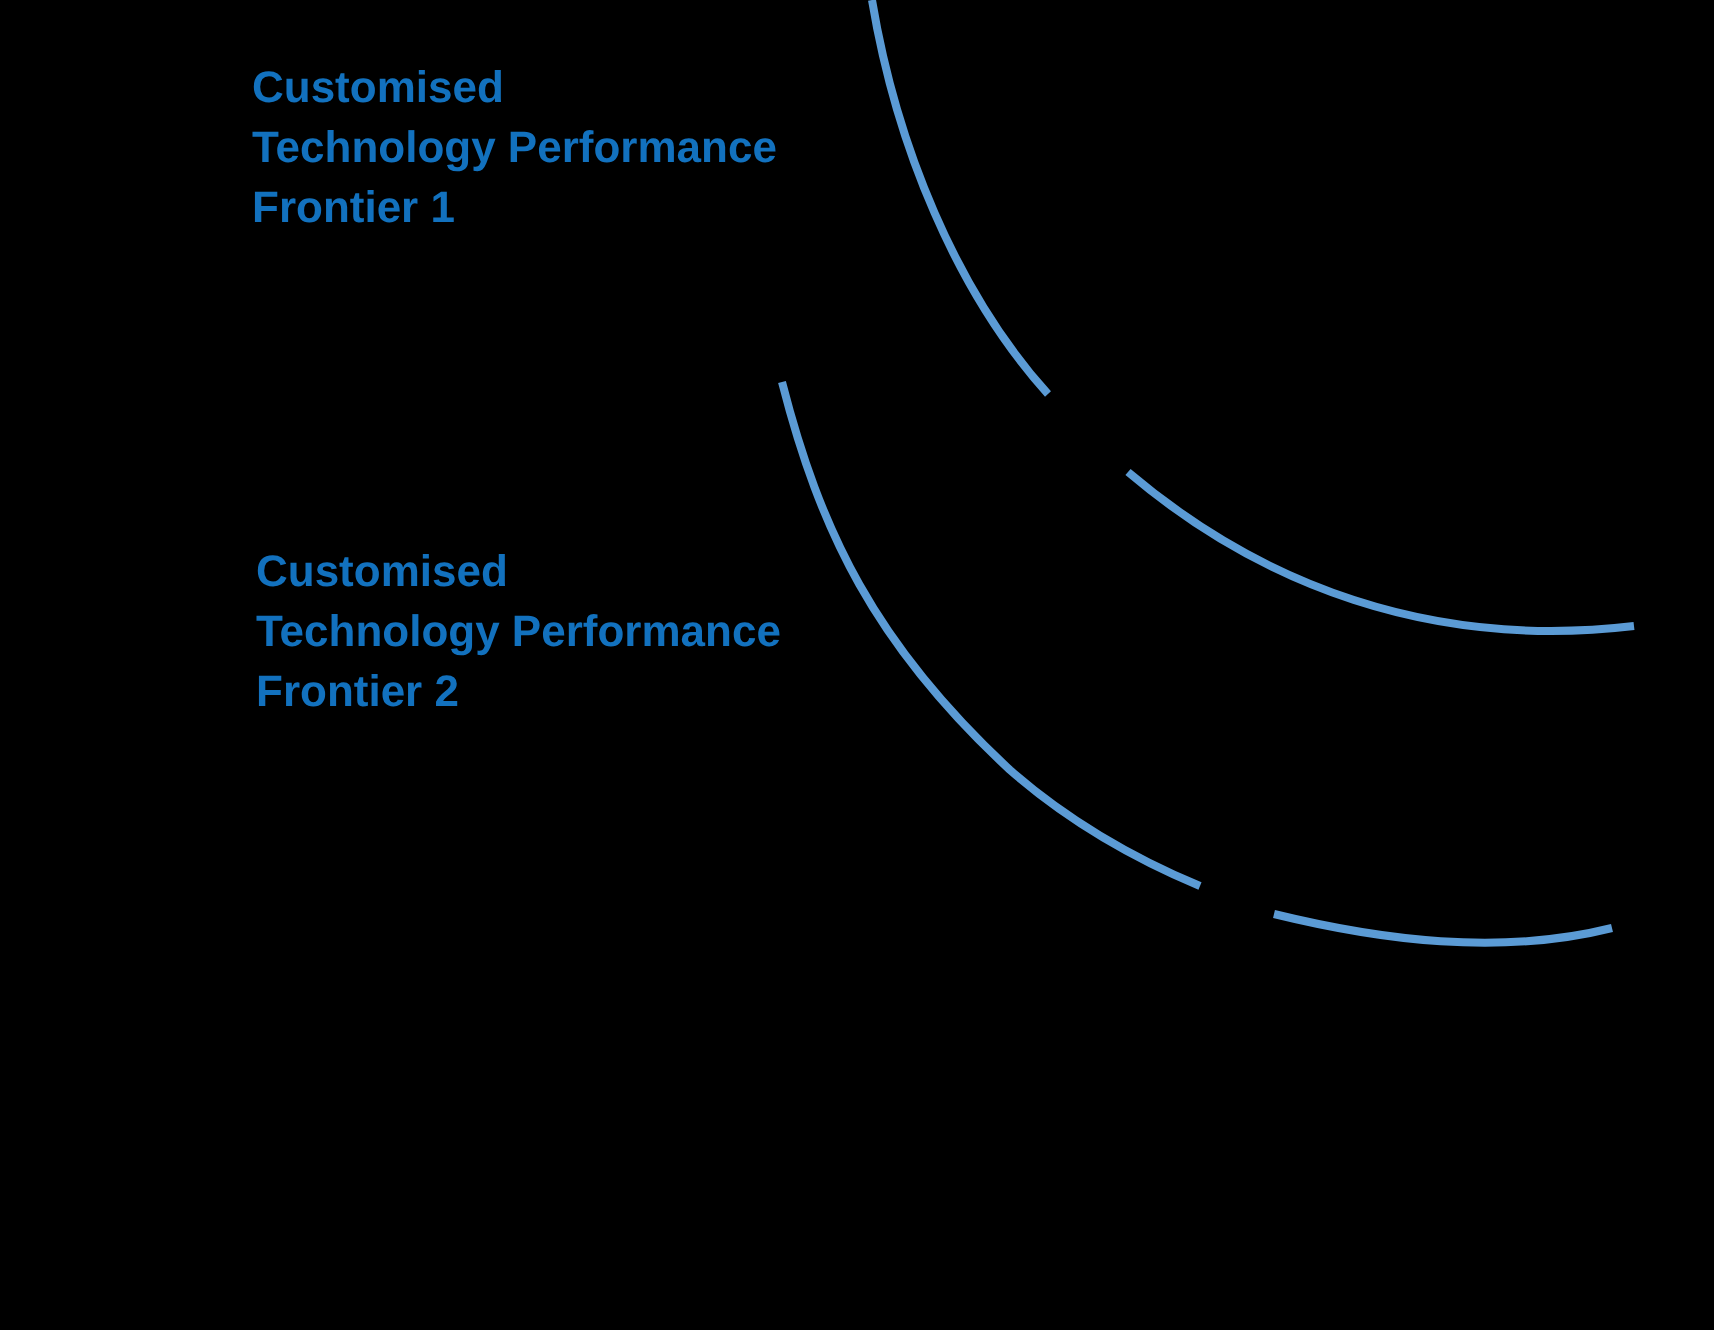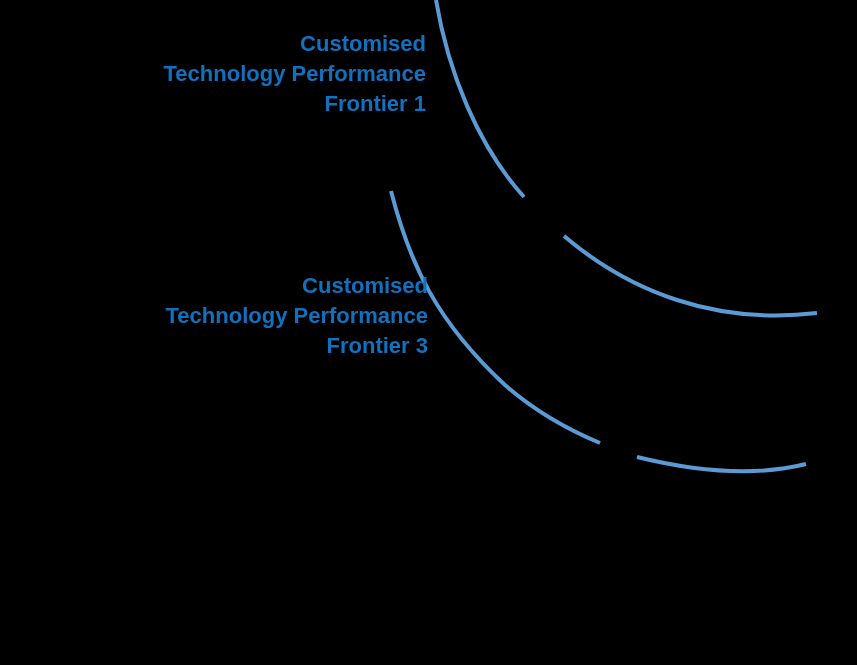--- a/index.html
+++ b/index.html
@@ -26,21 +26,21 @@
     width: 857px;
     height: 665px;
   }
   .curves-svg path {
     fill: none;
     stroke-linecap: butt;
   }
   .label-block {
     position: absolute;
     width: 300px;
-    text-align: right;
+    text-align: left;
     font-weight: bold;
     font-size: 22px;
     line-height: 30px;
     letter-spacing: 0px;
     white-space: nowrap;
   }
   .label-frontier2 {
     left: 126px;
     top: 29px;
   }
@@ -67,16 +67,16 @@
 
   <div class="label-block label-frontier2" style="color: rgb(18, 113, 190);">
     <div>Customised</div>
     <div>Technology Performance</div>
     <div>Frontier 1</div>
   </div>
 
   <div class="label-block label-frontier1" style="color: rgb(18, 113, 190);">
     <div>Customised</div>
     <div>Technology Performance</div>
-    <div>Frontier 3</div>
+    <div>Frontier 2</div>
   </div>
 
 </div>
 
 </body></html>

